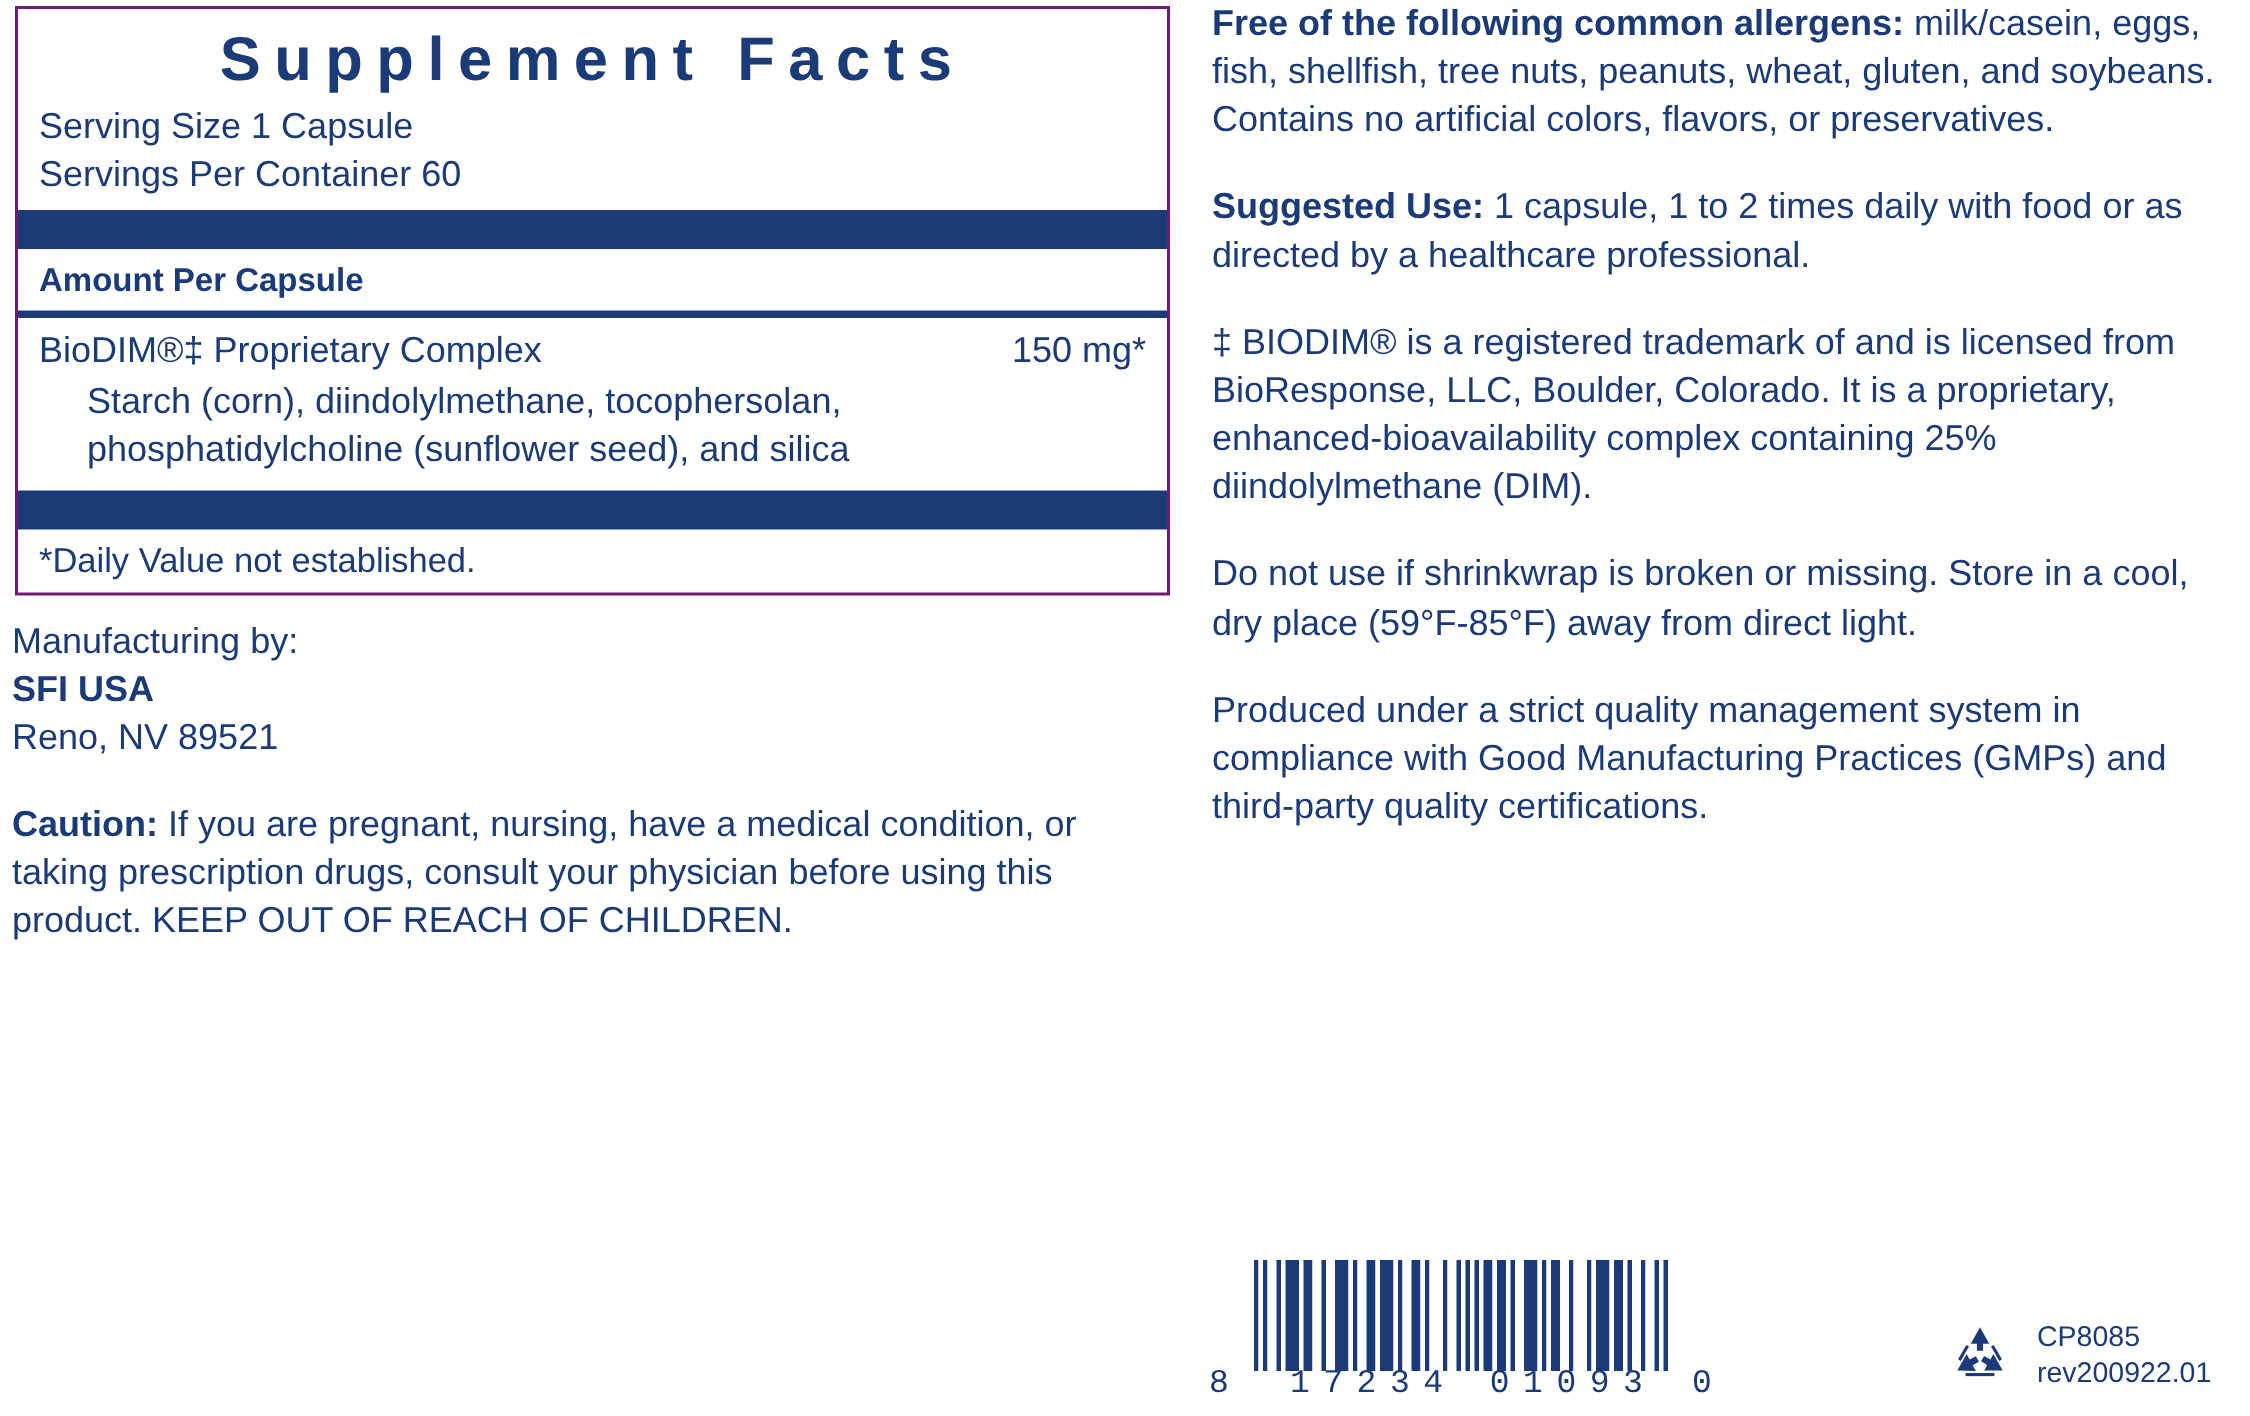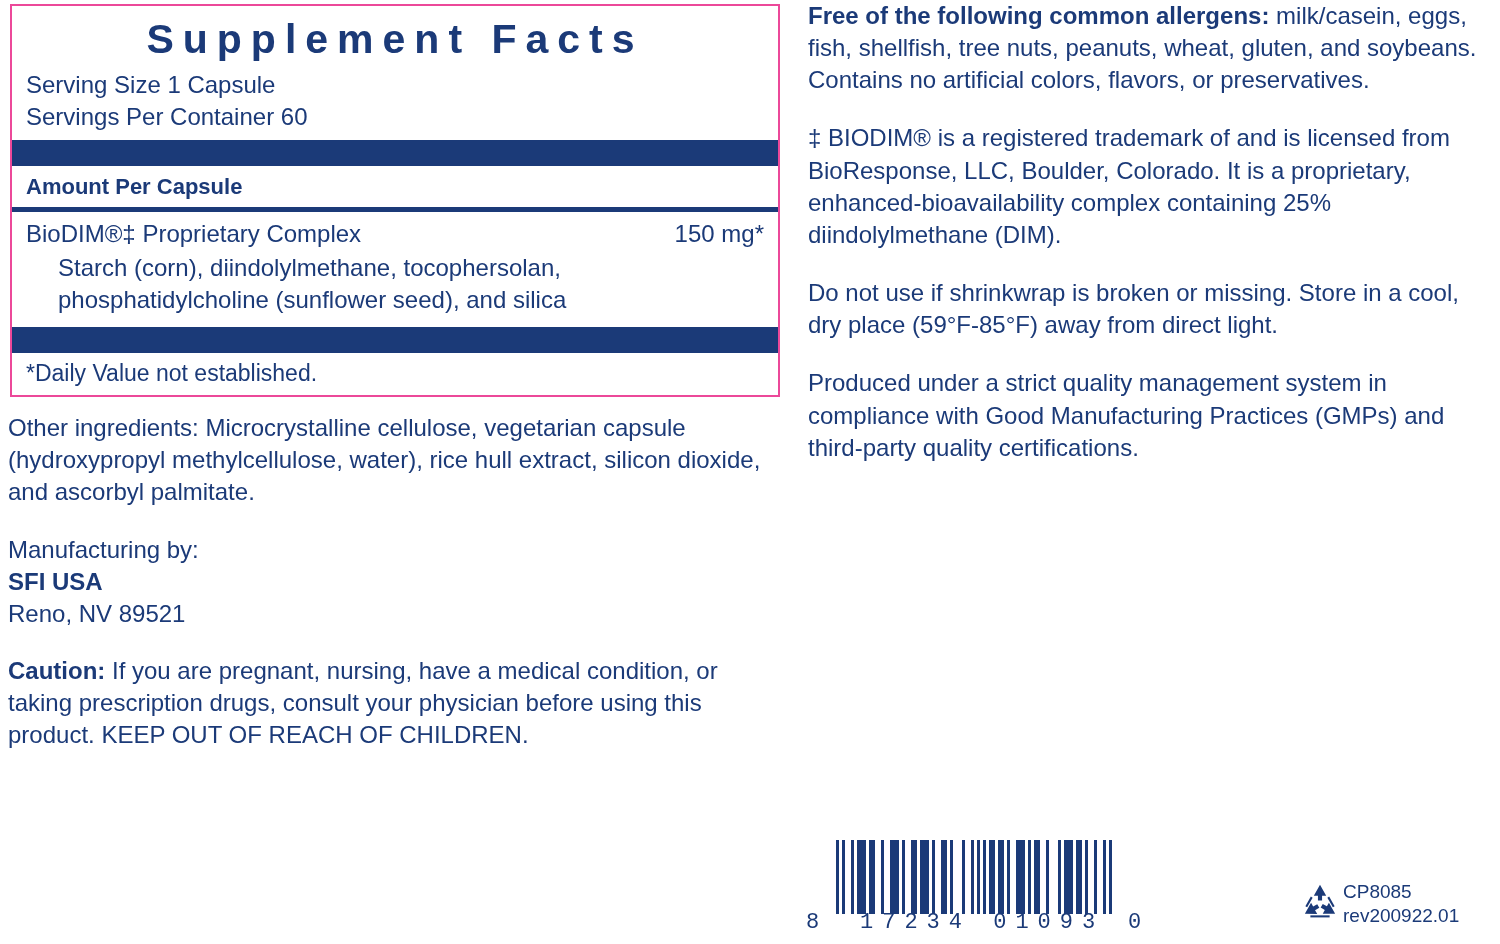--- a/index.html
+++ b/index.html
@@ -26,21 +26,21 @@
     top: 0px;
     width: 790px;
     height: 944px;
   }
 
   .sf-panel {
     position: absolute;
     left: 10px;
     top: 4px;
     width: 770px;
-    border: 2px solid #ec4899;
+    border: 2px solid #701a75;
     background: #fff;
     padding: 6px 0 0 0;
   }
   .sf-title {
     font-size: 41px;
     font-weight: bold;
     letter-spacing: 9px;
     color: #1b3a78;
     text-align: center;
     padding: 6px 0 8px 0;
@@ -154,21 +154,21 @@
   .bc-right { position: absolute; left: 322px; top: 0; }
 
   
   .recycle-block {
     position: absolute;
     left: 1298px;
     top: 880px;
     width: 200px;
     display: flex;
     align-items: center;
-    gap: 1px;
+    gap: 16px;
   }
   .recycle-icon { width: 44px; height: 44px; flex: 0 0 44px; }
   .code-lines { font-size: 19px; line-height: 1.25; color: #1b3a78; }
 </style>
 </head>
 <body>
 
 <div class="page">
 
   <div class="left-col">
@@ -185,35 +185,35 @@
       <div class="sf-row">
         <span class="ing">BioDIM®‡ Proprietary Complex</span>
         <span class="amt">150 mg*</span>
       </div>
       <div class="sf-sub">Starch (corn), diindolylmethane, tocophersolan, phosphatidylcholine (sunflower seed), and silica</div>
       <div class="bar-thick"></div>
       <div class="sf-dv">*Daily Value not established.</div>
     </div>
 
     <div class="below-panel">
-      <p class="para">Other ingredients: Microcrystalline cellulose, vegetarian capsule (hydroxypropyl methylcellulose, water), rice hull extract, silicon dioxide, and ascorbyl palmitate.</p>
 
       <div class="mfg-block">
         <div class="mfg-line">Manufacturing by:</div>
         <div class="mfg-line bold">SFI USA</div>
         <div class="mfg-line">Reno, NV 89521</div>
       </div>
 
       <p class="para"><span class="bold">Caution:</span><span> If you are pregnant, nursing, have a medical condition, or taking prescription drugs, consult your physician before using this product. KEEP OUT OF REACH OF CHILDREN.</span></p>
     </div>
   </div>
 
   <div class="right-col">
     <p class="rpara"><span class="bold">Free of the following common allergens:</span><span> milk/casein, eggs, fish, shellfish, tree nuts, peanuts, wheat, gluten, and soybeans. Contains no artificial colors, flavors, or preservatives.</span></p>
 
+    <p class="rpara"><span class="bold">Suggested Use:</span><span> 1 capsule, 1 to 2 times daily with food or as directed by a healthcare professional.</span></p>
 
     <p class="rpara">‡ BIODIM® is a registered trademark of and is licensed from BioResponse, LLC, Boulder, Colorado. It is a proprietary, enhanced-bioavailability complex containing 25% diindolylmethane (DIM).</p>
 
     <p class="rpara">Do not use if shrinkwrap is broken or missing. Store in a cool, dry place (59°F-85°F) away from direct light.</p>
 
     <p class="rpara">Produced under a strict quality management system in compliance with Good Manufacturing Practices (GMPs) and third-party quality certifications.</p>
   </div>
 
   <div class="barcode-wrap">
     <div class="barcode">

